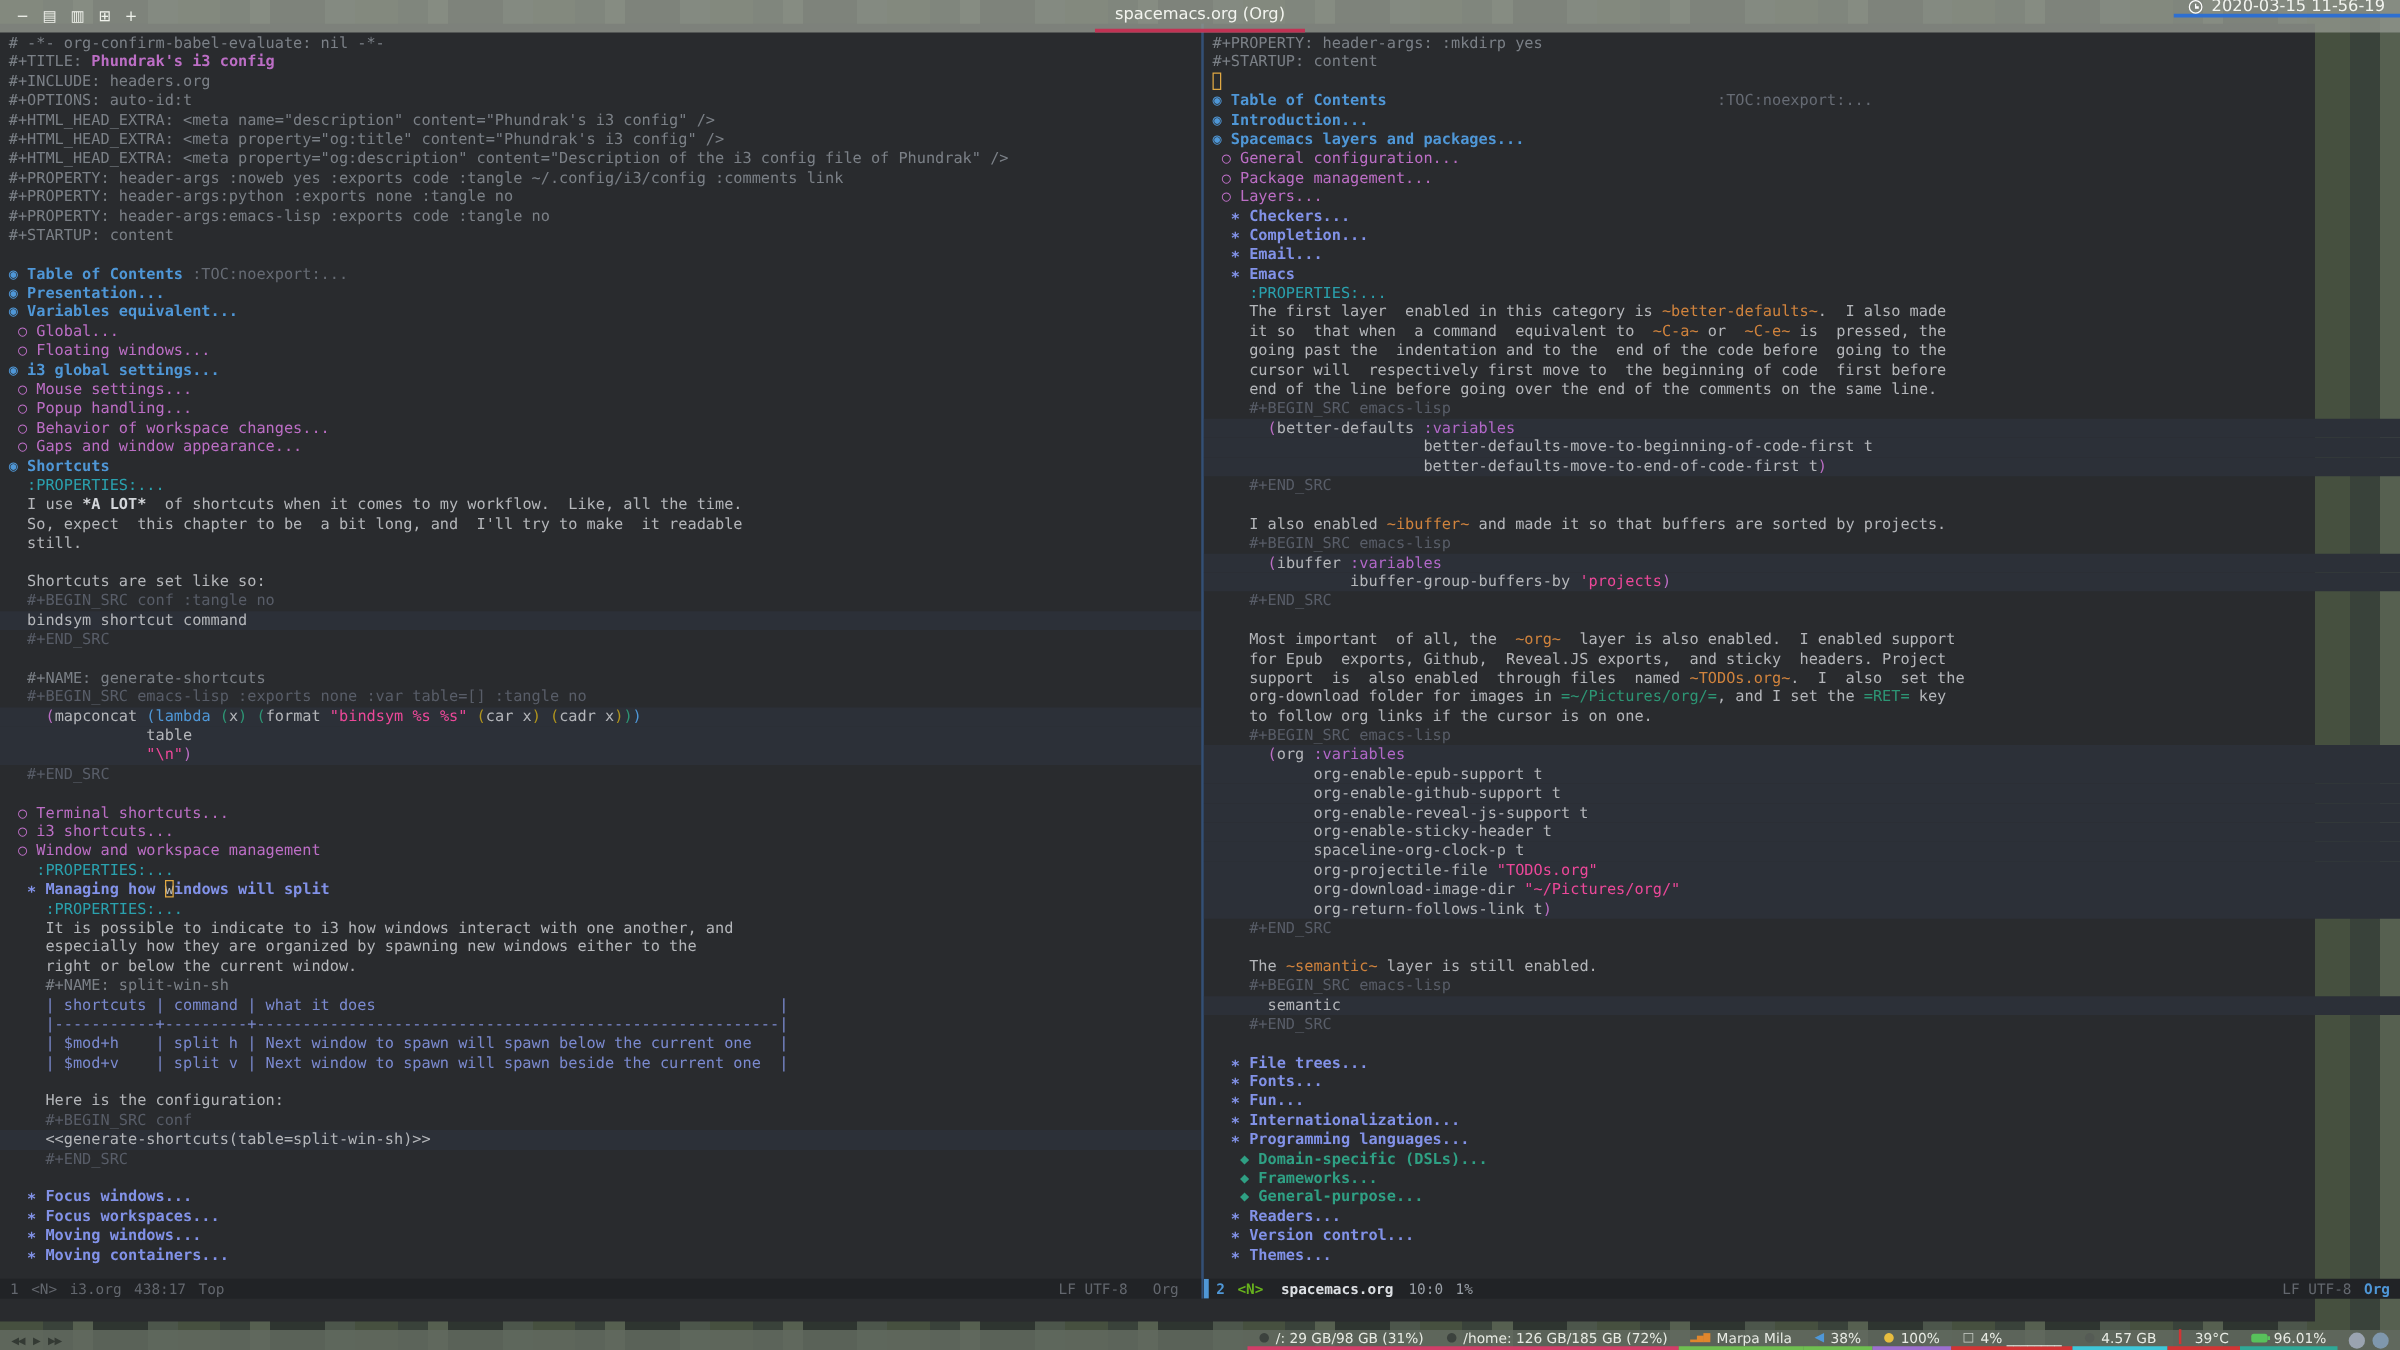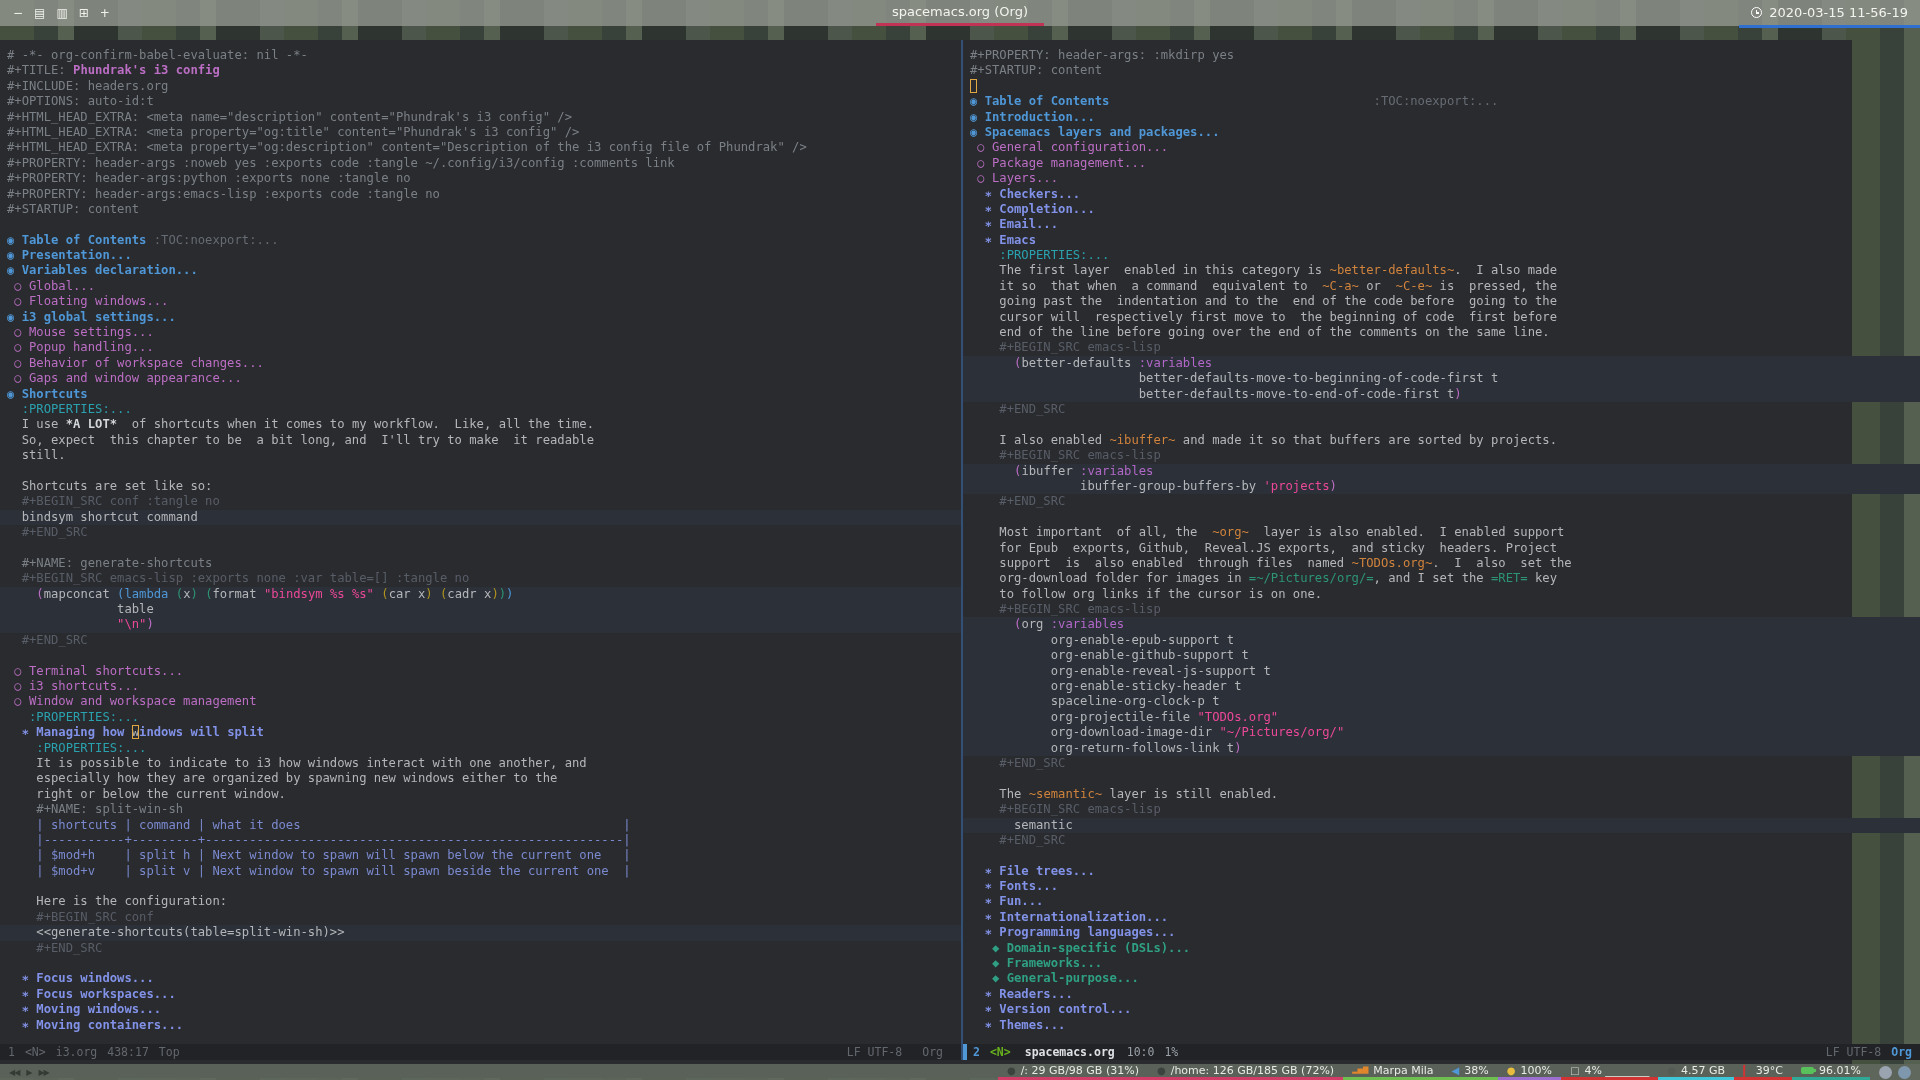--- a/index.html
+++ b/index.html
@@ -8,27 +8,27 @@
     background:
       repeating-linear-gradient(90deg,#46503f 0 34px,#39423a 34px 58px,#566050 58px 74px,#2e3530 74px 118px,#4c564b 118px 142px),
       #3a443c;}
   
   .topbar{position:absolute;top:0;left:0;right:0;height:26px;background:rgba(146,151,143,.80);
     color:#f2f4ef;font-family:"DejaVu Sans",sans-serif;font-size:13px;z-index:5;}
   .controls{position:absolute;left:0;top:0;height:26px;display:flex;align-items:center;gap:11px;padding:0 13px;color:#f0f2ec;font-size:12px;}
   .controls span{cursor:default;}
   .tb-title{position:absolute;left:50%;top:0;transform:translateX(-50%);height:26px;display:flex;align-items:center;
     padding:0 16px;border-bottom:3px solid #c13354;box-sizing:border-box;white-space:nowrap;}
-  .tb-clock{position:absolute;right:0;top:0;height:28px;display:flex;align-items:center;gap:7px;padding:0 12px;
+  .tb-clock{position:absolute;right:0;top:0;height:14px;display:flex;align-items:center;gap:7px;padding:0 12px;
     border-bottom:3px solid #2e6fd0;box-sizing:border-box;white-space:nowrap;}
   .clock-ic{width:11px;height:11px;border:1.5px solid #fff;border-radius:50%;position:relative;display:inline-block;box-sizing:border-box;}
   .clock-ic::after{content:"";position:absolute;left:3.5px;top:1.5px;width:1.5px;height:3.5px;background:#fff;}
   .clock-ic::before{content:"";position:absolute;left:3.5px;top:4px;width:3px;height:1.5px;background:#fff;}
   
-  .emacs{position:absolute;top:40px;left:0;width:1852px;height:1038px;background:#292b2e;}
+  .emacs{position:absolute;top:19px;left:0;width:1852px;height:1038px;background:#292b2e;}
   .win{position:absolute;top:0;height:1004px;overflow:hidden;padding-top:8px;box-sizing:border-box;}
   .win-left{left:0;width:961px;}
   .win-right{left:963px;width:957px;}
   .divider{position:absolute;left:961px;top:0;width:2px;height:1020px;background:#3d6db0;opacity:.55;}
   .ln{height:15.4px;line-height:15.4px;white-space:pre;padding-left:7px;font-size:12.2px;color:#b4b6ba;}
   .ln.srcbg{background:#2c3038;}
   
   .t{color:#b4b6ba;}
   .c{color:#7b8087;}
   .m{color:#585d68;}
@@ -114,21 +114,21 @@
         <div class="ln"><span class="c">#+HTML_HEAD_EXTRA: &lt;meta name="description" content="Phundrak's i3 config" /&gt;</span></div>
         <div class="ln"><span class="c">#+HTML_HEAD_EXTRA: &lt;meta property="og:title" content="Phundrak's i3 config" /&gt;</span></div>
         <div class="ln"><span class="c">#+HTML_HEAD_EXTRA: &lt;meta property="og:description" content="Description of the i3 config file of Phundrak" /&gt;</span></div>
         <div class="ln"><span class="c">#+PROPERTY: header-args :noweb yes :exports code :tangle ~/.config/i3/config :comments link</span></div>
         <div class="ln"><span class="c">#+PROPERTY: header-args:python :exports none :tangle no</span></div>
         <div class="ln"><span class="c">#+PROPERTY: header-args:emacs-lisp :exports code :tangle no</span></div>
         <div class="ln"><span class="c">#+STARTUP: content</span></div>
         <div class="ln"></div>
         <div class="ln"><span class="h1">◉ Table of Contents </span><span class="tg">:TOC:noexport:...</span></div>
         <div class="ln"><span class="h1">◉ Presentation...</span></div>
-        <div class="ln"><span class="h1">◉ Variables declaration...</span></div>
+        <div class="ln"><span class="h1">◉ Variables equivalent...</span></div>
         <div class="ln"><span class="h2"> ○ Global...</span></div>
         <div class="ln"><span class="h2"> ○ Floating windows...</span></div>
         <div class="ln"><span class="h1">◉ i3 global settings...</span></div>
         <div class="ln"><span class="h2"> ○ Mouse settings...</span></div>
         <div class="ln"><span class="h2"> ○ Popup handling...</span></div>
         <div class="ln"><span class="h2"> ○ Behavior of workspace changes...</span></div>
         <div class="ln"><span class="h2"> ○ Gaps and window appearance...</span></div>
         <div class="ln"><span class="h1">◉ Shortcuts</span></div>
         <div class="ln"><span class="pr">  :PROPERTIES:...</span></div>
         <div class="ln"><span class="t">  I use </span><span class="b">*A LOT*</span><span class="t">  of shortcuts when it comes to my workflow.  Like, all the time.</span></div>

